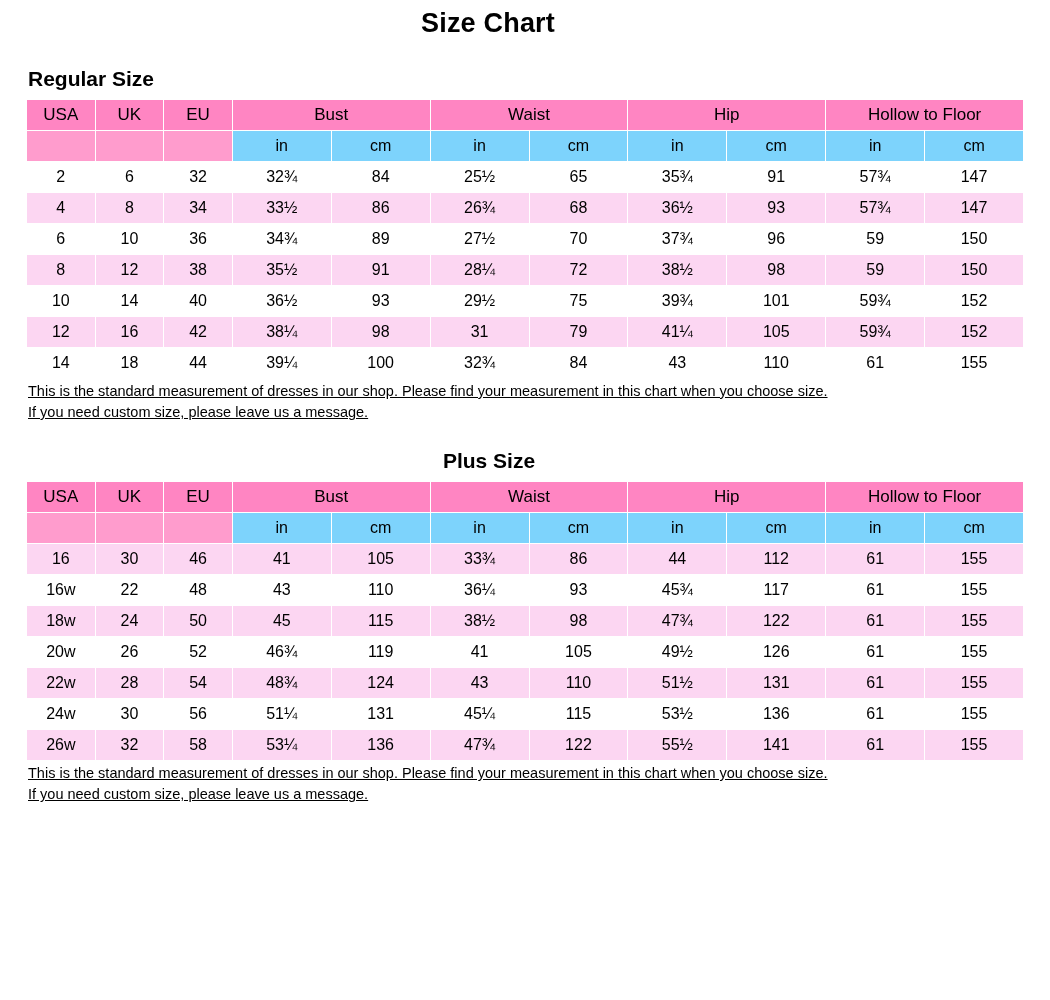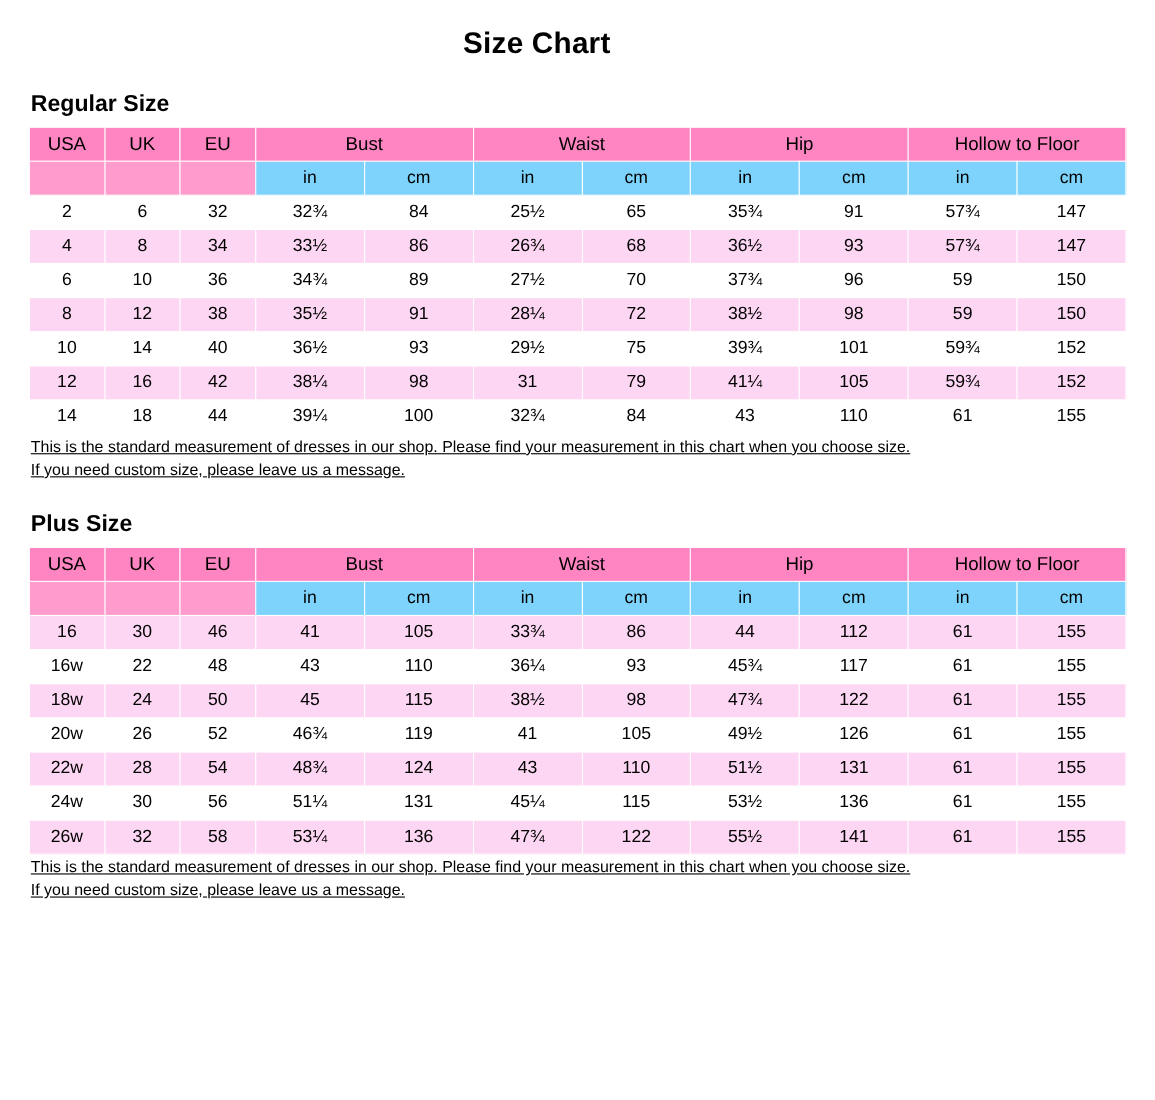--- a/index.html
+++ b/index.html
@@ -11,21 +11,21 @@
     height: 1000px;
     background: #ffffff;
     font-family: "Liberation Sans", sans-serif;
     color: #000000;
     overflow: hidden;
   }
   .page {
     width: 976px;
     height: 1000px;
     box-sizing: border-box;
-    padding: 24px 26px 0 26px;
+    padding: 8px 26px 0 26px;
     position: relative;
   }
   .title {
     text-align: center;
     font-size: 27px;
     font-weight: bold;
     letter-spacing: 0.2px;
     margin: 0 0 28px 0;
   }
   .section-heading {
@@ -79,20 +79,21 @@
     text-decoration: underline;
   }
   .note-line {
     display: block;
   }
   .section {
     margin-bottom: 26px;
   }
   .plus-section .section-heading {
     margin-top: 2px;
+    text-align: center;
   }
   
   col.c-usa { width: 68px; }
   col.c-uk  { width: 68px; }
   col.c-eu  { width: 68px; }
   col.c-m   { width: 98px; }
 </style>
 </head>
 <body>
 

